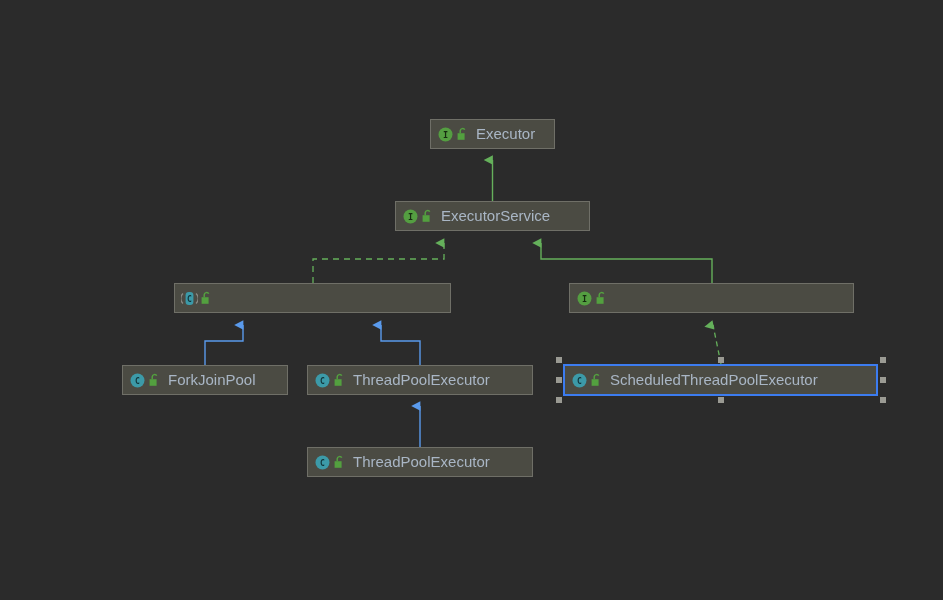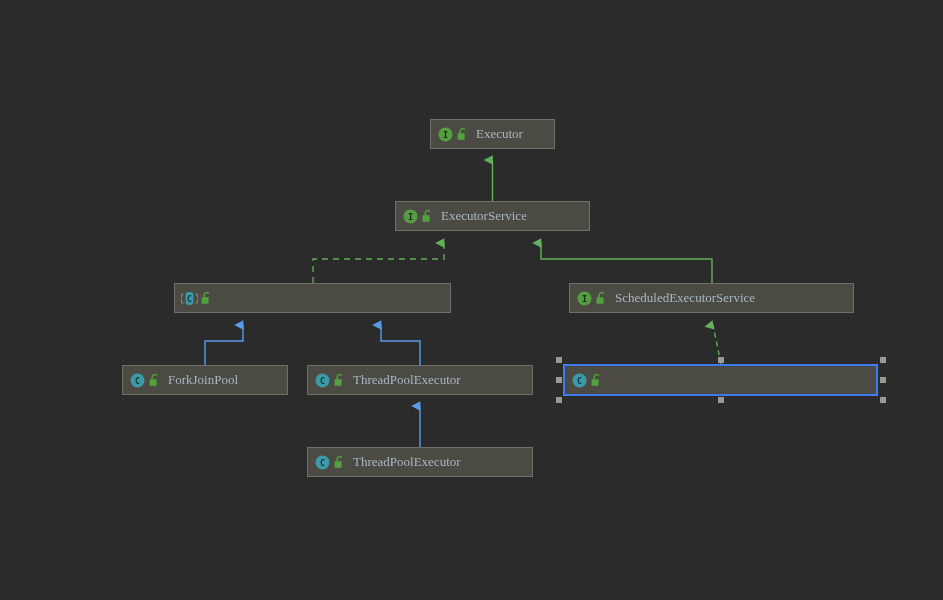--- a/index.html
+++ b/index.html
@@ -36,22 +36,22 @@
     background: #4b4b43;
     border: 1px solid #6f6f67;
     white-space: nowrap;
     z-index: 5;
   }
   .node.selected {
     border: 2px solid #3c7cf0;
     background: #4b4b43;
   }
   .node-label {
-    font-family: Liberation Serif, serif;
-    font-size: 13px;
+    font-family: Liberation Sans, sans-serif;
+    font-size: 15px;
     line-height: 16px;
     color: #a9b6c5;
     letter-spacing: 0px;
     margin-left: 7px;
   }
   
   .icon-wrap {
     display: inline-flex;
     align-items: center;
     flex: 0 0 auto;
@@ -177,21 +177,20 @@
         <circle cx="8.5" cy="8.5" r="7" fill="#549e41"></circle>
         <text x="8.5" y="12.2" font-family="DejaVu Sans Mono, monospace" font-size="8.5" font-weight="bold" fill="#162b10" text-anchor="middle">I</text>
       </svg>
     </span>
     <span class="icon-wrap">
       <svg class="ico-lock" viewBox="0 0 13 15">
         <path d="M4.2 6.2 V3.9 a2.5 2.5 0 0 1 4.6 -1.2" fill="none" stroke="#53a03f" stroke-width="1.5"></path>
         <rect x="1.6" y="6.2" width="7" height="6.6" fill="#53a03f"></rect>
       </svg>
     </span>
-    <span class="node-label">ScheduledExecutorService</span>
   </div>
 
   <div class="node" style="left:122px; top:365px; width:166px;">
     <span class="icon-wrap">
       <svg class="ico-type" viewBox="0 0 17 17">
         <circle cx="8.5" cy="8.5" r="7" fill="#3c9aa8"></circle>
         <text x="8.5" y="12.0" font-family="DejaVu Sans Mono, monospace" font-size="8" font-weight="bold" fill="#11353b" text-anchor="middle">C</text>
       </svg>
     </span>
     <span class="icon-wrap">
@@ -225,20 +224,21 @@
         <circle cx="8.5" cy="8.5" r="7" fill="#3c9aa8"></circle>
         <text x="8.5" y="12.0" font-family="DejaVu Sans Mono, monospace" font-size="8" font-weight="bold" fill="#11353b" text-anchor="middle">C</text>
       </svg>
     </span>
     <span class="icon-wrap">
       <svg class="ico-lock" viewBox="0 0 13 15">
         <path d="M4.2 6.2 V3.9 a2.5 2.5 0 0 1 4.6 -1.2" fill="none" stroke="#53a03f" stroke-width="1.5"></path>
         <rect x="1.6" y="6.2" width="7" height="6.6" fill="#53a03f"></rect>
       </svg>
     </span>
+    <span class="node-label">ScheduledThreadPoolExecutor</span>
   </div>
 
   <div class="handle" style="left:556px; top:357px;"></div>
   <div class="handle" style="left:718px; top:357px;"></div>
   <div class="handle" style="left:880px; top:357px;"></div>
   <div class="handle" style="left:556px; top:377px;"></div>
   <div class="handle" style="left:880px; top:377px;"></div>
   <div class="handle" style="left:556px; top:397px;"></div>
   <div class="handle" style="left:718px; top:397px;"></div>
   <div class="handle" style="left:880px; top:397px;"></div>

